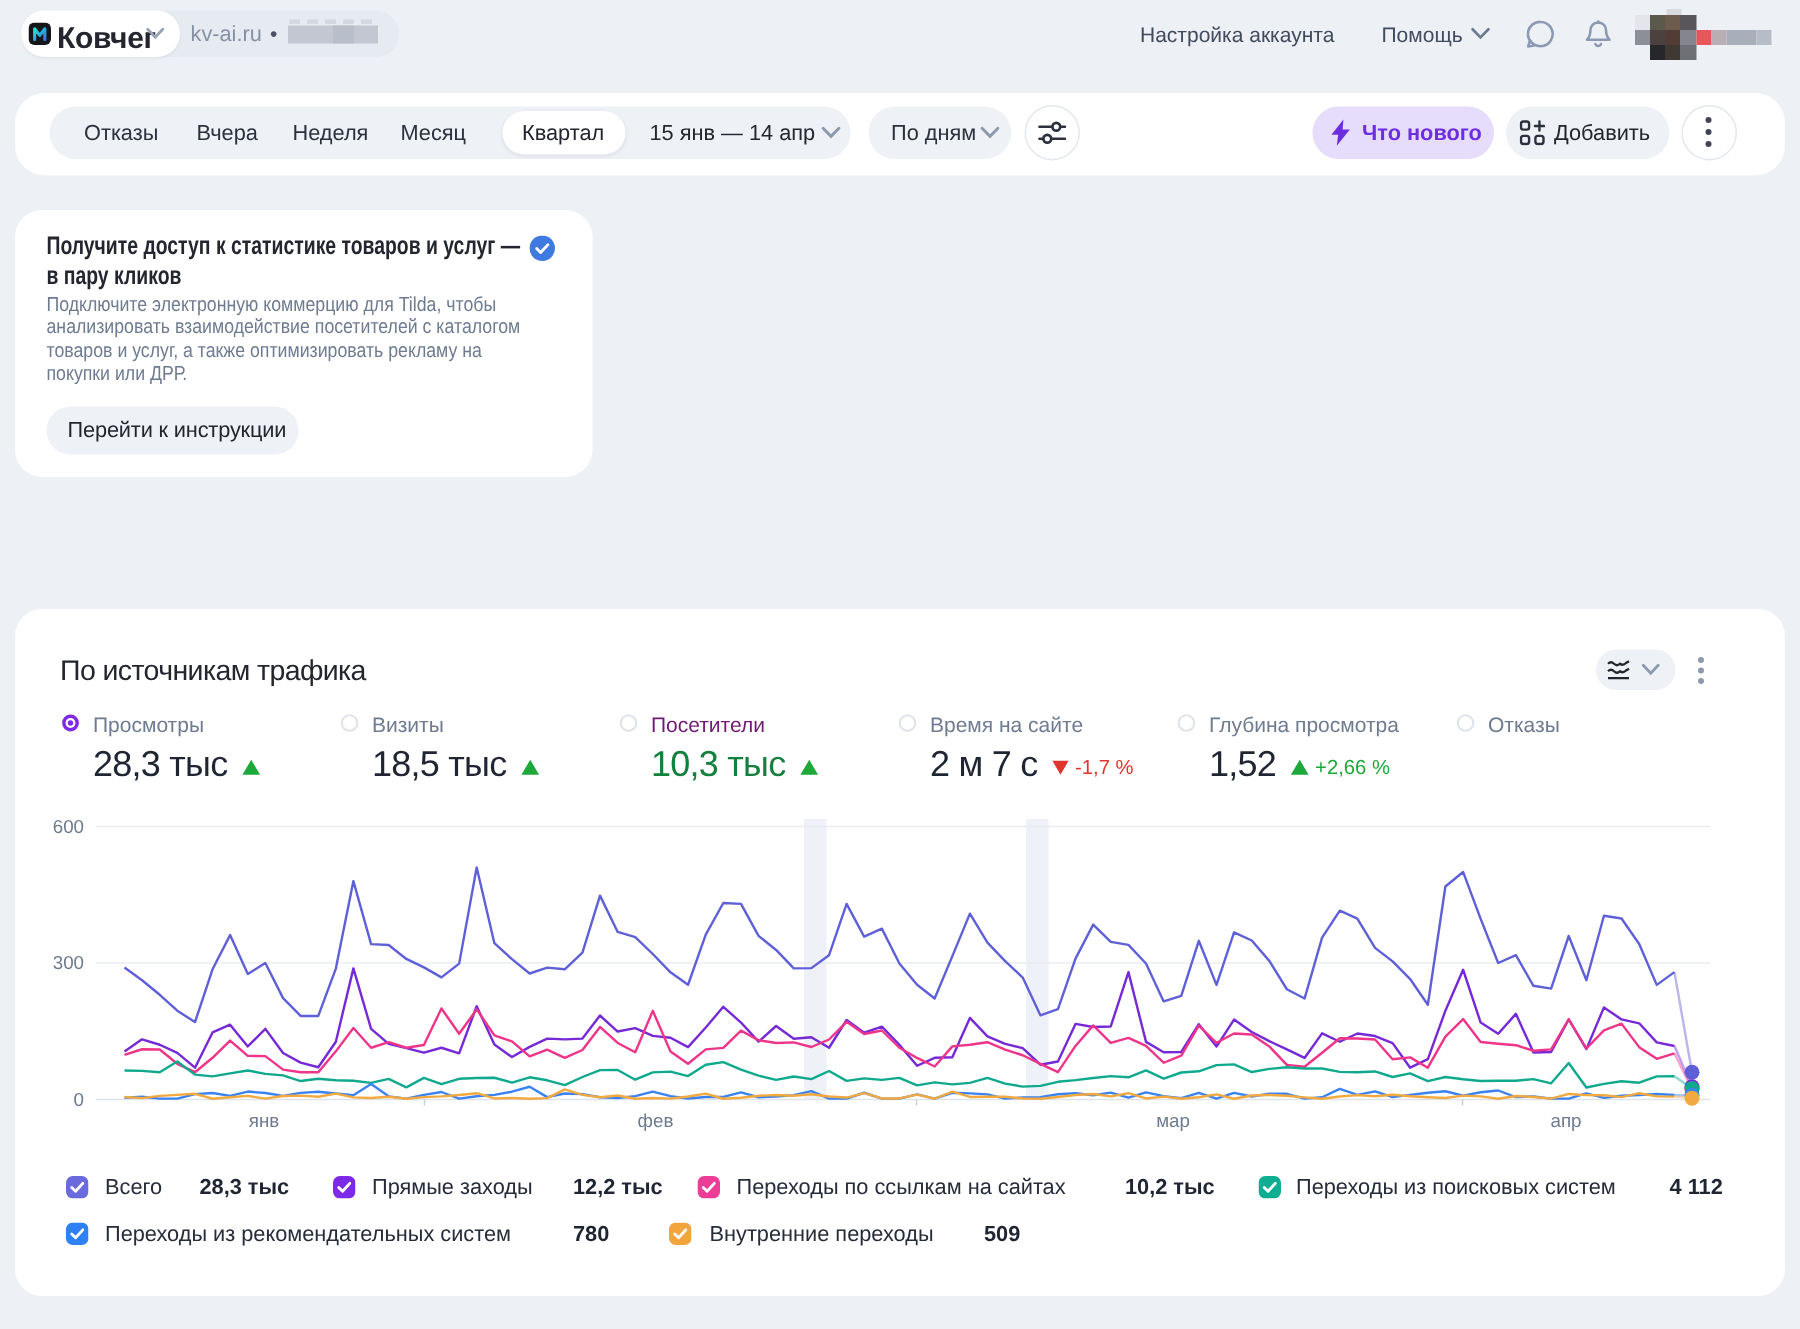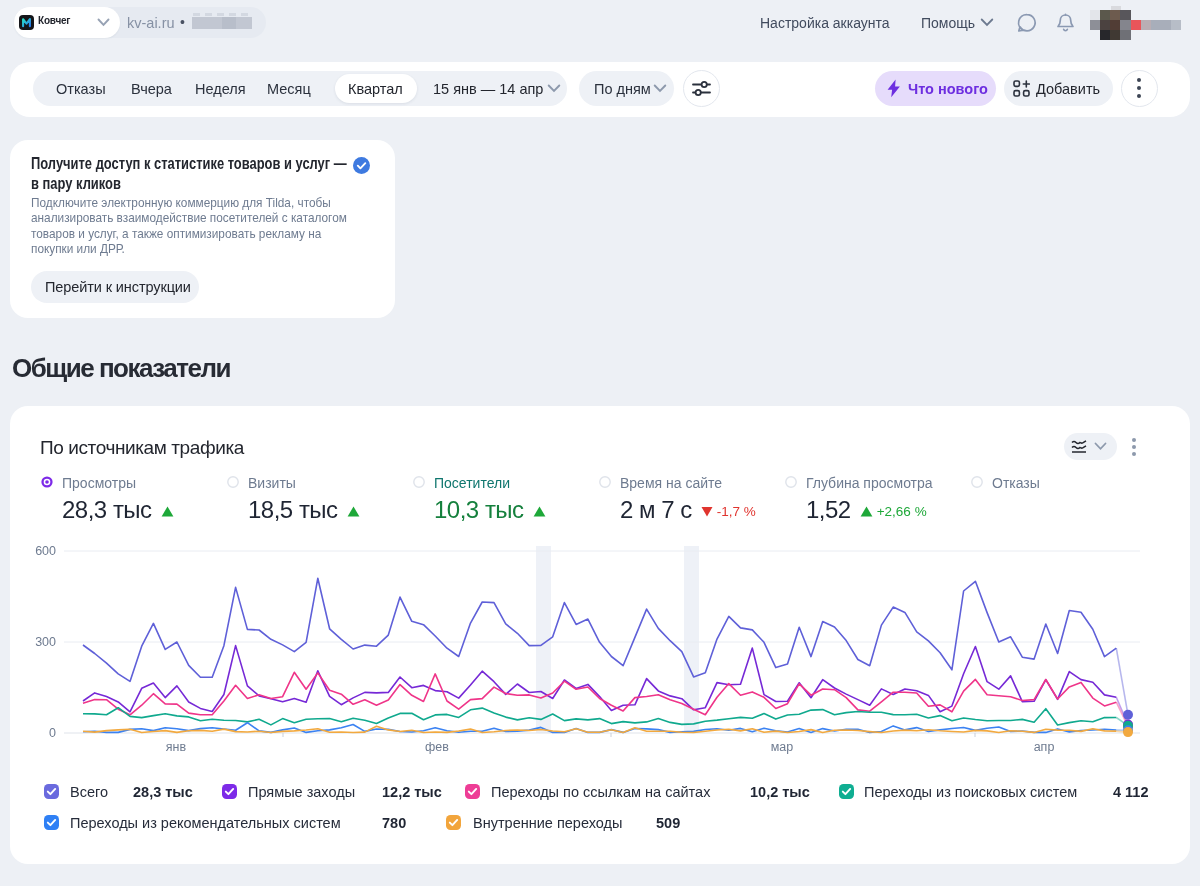--- a/index.html
+++ b/index.html
@@ -17,21 +17,21 @@
 <svg class="abs" style="left:19px;top:15px" width="15" height="15" viewBox="0 0 15 15">
   <rect width="15" height="15" rx="4" fill="#15161a"></rect>
   <defs>
         <linearGradient id="mg" x1="0" y1="0" x2="1" y2="1">
     <stop offset="0" stop-color="#27e0c8"></stop>
           <stop offset="1" stop-color="#2a7bf0"></stop>
         </linearGradient>
       </defs>
   <path d="M4.1 11.3 V4.2 L7.5 8.6 L10.9 4.2 V11.3" fill="none" stroke="url(#mg)" stroke-width="2.1" stroke-linecap="round" stroke-linejoin="round"></path>
 </svg>
-<div class="abs" style="left:38px;top:15px;font-size:10px;font-weight:700;color:#23262e;letter-spacing:-0.2px">Ковчег</div>
+<div class="abs" style="left:38px;top:15px;font-size:20px;font-weight:700;color:#23262e;letter-spacing:-0.2px">Ковчег</div>
 <svg class="abs" style="left:97px;top:18px" width="13" height="9" viewBox="0 0 13 9">
       <path class="chev" d="M1.5 1.5 L6.5 6.8 L11.5 1.5"></path>
     </svg>
 <div class="abs" style="left:127px;top:15px;font-size:14.5px;color:#8691a4">kv-ai.ru</div>
 <div class="abs" style="left:180px;top:14px;font-size:14px;color:#4a5263">•</div>
 <div class="abs" style="left:192px;top:17px;width:60px;height:12px;background:#c2c7d2"></div>
 <div class="abs" style="left:193px;top:13px;width:59px;height:3px;background:repeating-linear-gradient(90deg,#d3d8e1 0 7px,#e6eaf1 7px 12px)"></div>
 <div class="abs" style="left:222px;top:17px;width:14px;height:12px;background:#b8beca"></div>
 
 <div class="abs" style="left:760px;top:15px;font-size:14px;color:#414b5e">Настройка аккаунта</div>
@@ -115,21 +115,20 @@
 <div class="abs" style="left:10px;top:140px;width:385px;height:178px;background:#fff;border-radius:18px"></div>
 <div class="abs" style="left:31px;top:154px;width:420px;font-size:17px;font-weight:700;color:#23262e;line-height:19.5px;transform:scaleX(0.76);transform-origin:left top;white-space:nowrap">Получите доступ к статистике товаров и услуг —<br>в пару кликов</div>
 <svg class="abs" style="left:353px;top:157px" width="17" height="17" viewBox="0 0 17 17">
       <circle cx="8.5" cy="8.5" r="8.5" fill="#3e7ae0"></circle>
       <path d="M4.8 8.7 L7.4 11.3 L12.3 6.2" stroke="#fff" stroke-width="1.9" fill="none" stroke-linecap="round" stroke-linejoin="round"></path>
     </svg>
 <div class="abs" style="left:31px;top:195px;font-size:13.5px;color:#6e7b90;line-height:15.3px;transform:scaleX(0.875);transform-origin:left top;white-space:nowrap">Подключите электронную коммерцию для Tilda, чтобы<br>анализировать взаимодействие посетителей с каталогом<br>товаров и услуг, а также оптимизировать рекламу на<br>покупки или ДРР.</div>
 <div class="abs" style="left:31px;top:271px;width:168px;height:32px;background:#eef1f6;border-radius:16px"></div>
 <div class="abs" style="left:45px;top:279px;font-size:14.5px;color:#23262e;letter-spacing:-0.1px">Перейти к инструкции</div>
 
-<div class="abs" style="left:12px;top:353px;font-size:26px;font-weight:700;color:#272b34;letter-spacing:-1.5px">Общие показатели</div>
 
 <div class="abs" style="left:10px;top:406px;width:1180px;height:458px;background:#fff;border-radius:18px"></div>
 <div class="abs" style="left:40px;top:437px;font-size:19px;color:#23262e;letter-spacing:-0.4px">По источникам трафика</div>
 
 <div class="abs" style="left:1064px;top:433px;width:53px;height:27px;background:#eef1f6;border-radius:14px"></div>
 <svg class="abs" style="left:1071px;top:439px" width="16" height="15" viewBox="0 0 16 15">
  <path d="M1 3.5 Q3 1.5 5 3.5 T9 3.5 Q11 5 13 3 L15 1.8" fill="none" stroke="#23262e" stroke-width="1.5"></path>
  <path d="M1 8.5 Q3 6.5 5 8.5 T9 8.5 Q11 10 13 8 L15 6.8" fill="none" stroke="#23262e" stroke-width="1.5"></path>
  <path d="M1 13 H15" stroke="#23262e" stroke-width="1.5"></path>
 </svg>
@@ -158,21 +157,21 @@
 <div class="abs" style="left:248px;top:475px;font-size:14px;color:#6e7b90">Визиты</div>
 <div class="abs" style="left:248px;top:496px;display:flex;align-items:center;height:28px">
       <span style="font-size:24px;color:#1f2533;letter-spacing:-0.5px">18,5 тыс</span>
       <svg width="13" height="11" viewBox="0 0 13 11" style="margin:3px 0 0 9px">
         <path d="M6.5 0.5 L12.4 10.5 H0.6z" fill="#1ea839"></path>
       </svg>
     </div>
 <svg class="abs" style="left:413px;top:476px" width="12" height="12" viewBox="0 0 12 12">
       <circle cx="6" cy="6" r="5.2" fill="none" stroke="#dfe3ea" stroke-width="1.4"></circle>
     </svg>
-<div class="abs" style="left:434px;top:475px;font-size:14px;color:#0f766e">Посетители</div>
+<div class="abs" style="left:434px;top:475px;font-size:14px;color:#701a75">Посетители</div>
 <div class="abs" style="left:434px;top:496px;display:flex;align-items:center;height:28px">
       <span style="font-size:24px;color:#15803d;letter-spacing:-0.5px">10,3 тыс</span>
       <svg width="13" height="11" viewBox="0 0 13 11" style="margin:3px 0 0 9px">
         <path d="M6.5 0.5 L12.4 10.5 H0.6z" fill="#1ea839"></path>
       </svg>
     </div>
 <svg class="abs" style="left:599px;top:476px" width="12" height="12" viewBox="0 0 12 12">
       <circle cx="6" cy="6" r="5.2" fill="none" stroke="#dfe3ea" stroke-width="1.4"></circle>
     </svg>
 <div class="abs" style="left:620px;top:475px;font-size:14px;color:#6e7b90">Время на сайте</div>

